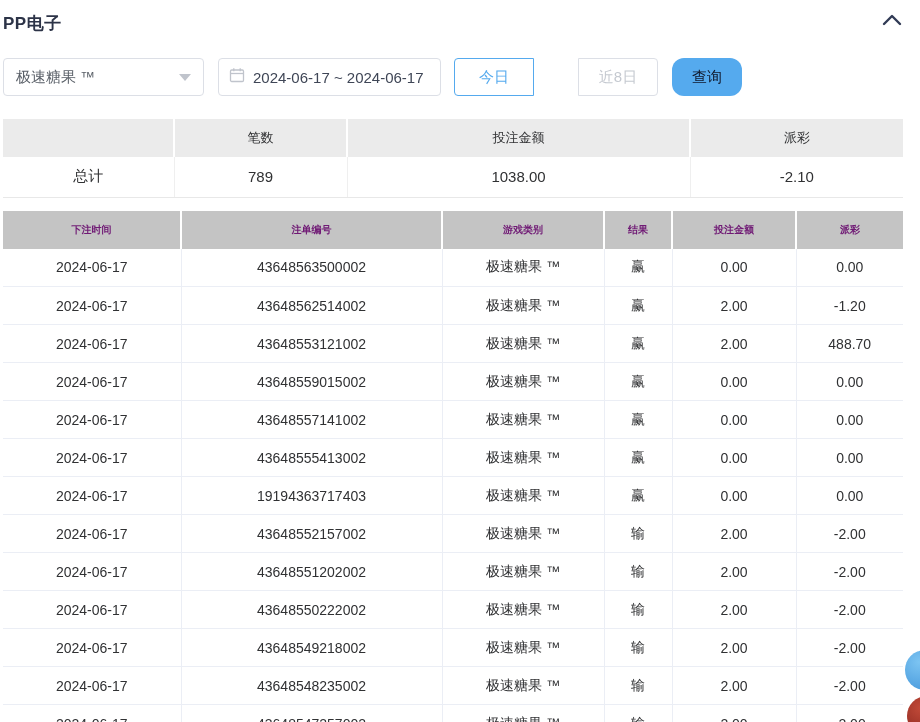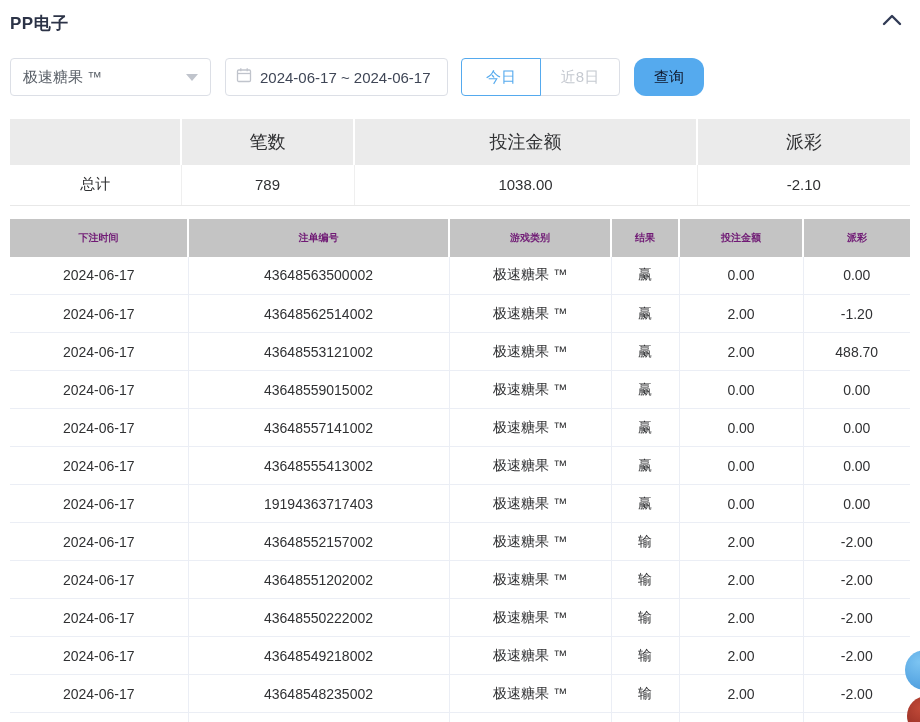--- a/index.html
+++ b/index.html
@@ -7,48 +7,48 @@
     --negative:#f25c5c;
     --main-header-bg:#c4c4c4;
     --summary-header-bg:#ebebeb;
     --border-light:#ebeef5;
     --text-dark:#303133;
     --text-mid:#5a6068;
     --text-faded:#c5c9d0;
   }
   *{box-sizing:border-box;margin:0;padding:0;}
   body{background:#fff;font-family:"Liberation Sans","DejaVu Sans",sans-serif;}
-  .page{position:relative;width:920px;height:722px;background:#fff;overflow:hidden;padding:10px 10px 0 10px;}
+  .page{position:relative;width:920px;height:722px;background:#fff;overflow:hidden;padding:10px 10px 0 3px;}
 
   
   .panel-header{display:flex;align-items:flex-start;justify-content:space-between;height:28px;}
   .panel-title{font-size:17px;font-weight:bold;color:#2c3347;letter-spacing:.5px;padding-top:2px;}
   .collapse-btn{background:none;border:none;cursor:pointer;padding:4px 8px;}
 
   
   .filter-bar{display:flex;align-items:center;margin-top:20px;height:38px;}
   .select-box{width:201px;height:38px;border:1px solid #dcdfe6;border-radius:4px;display:flex;align-items:center;justify-content:space-between;padding:0 12px;cursor:pointer;background:#fff;}
   .select-box .value{font-size:15px;color:#5a6068;}
   .caret-down{width:0;height:0;border-left:6px solid transparent;border-right:6px solid transparent;border-top:7px solid #c0c4cc;}
   .date-box{width:223px;height:38px;border:1px solid #dcdfe6;border-radius:4px;display:flex;align-items:center;padding:0 10px;margin-left:14px;cursor:pointer;background:#fff;}
   .date-box .value{font-size:15px;color:#3f4656;margin-left:8px;white-space:nowrap;}
-  .btn-group{display:flex;margin-left:13px;}
+  .btn-group{display:flex;margin-left:13px;gap:45px;}
   .range-btn{width:80px;height:38px;background:#fff;border:1px solid #dcdfe6;font-size:15px;color:var(--text-faded);cursor:pointer;margin-left:-1px;position:relative;font-family:inherit;}
   .range-btn:first-child{margin-left:0;border-radius:4px 0 0 4px;}
   .range-btn:last-child{border-radius:0 4px 4px 0;}
   .range-btn.active{color:var(--accent);border-color:var(--accent);z-index:2;}
   .query-btn{width:70px;height:38px;margin-left:14px;background:var(--accent);color:#0f172a;font-size:15px;border:none;border-radius:12px;cursor:pointer;font-family:inherit;}
 
   
   table{border-collapse:collapse;table-layout:fixed;width:900px;}
   td,th{text-align:center;overflow:hidden;white-space:nowrap;}
 
   
   .summary-table{margin-top:23px;}
-  .summary-table th{background:var(--summary-header-bg);height:46px;font-size:18px;font-weight:normal;color:var(--text-dark);border-right:2px solid #fff;}
+  .summary-table th{background:var(--summary-header-bg);height:38px;font-size:13px;font-weight:normal;color:var(--text-dark);border-right:2px solid #fff;}
   .summary-table th:last-child{border-right:none;}
   .summary-table td{height:40px;font-size:15px;color:var(--text-dark);border-right:1px solid #efefef;border-bottom:1px solid #e8e8e8;background:#fff;}
   .summary-table td:last-child{border-right:none;}
 
   
   .main-table{margin-top:13px;}
   .main-table th{background:var(--main-header-bg);height:38px;font-size:10px;font-weight:bold;color:#701a75;border-right:2px solid #fff;}
   .main-table th:last-child{border-right:none;}
   .main-table td{height:38px;font-size:14px;color:var(--text-dark);border-right:1px solid var(--border-light);border-bottom:1px solid var(--border-light);background:#fff;}
   .main-table td:last-child{border-right:none;}

